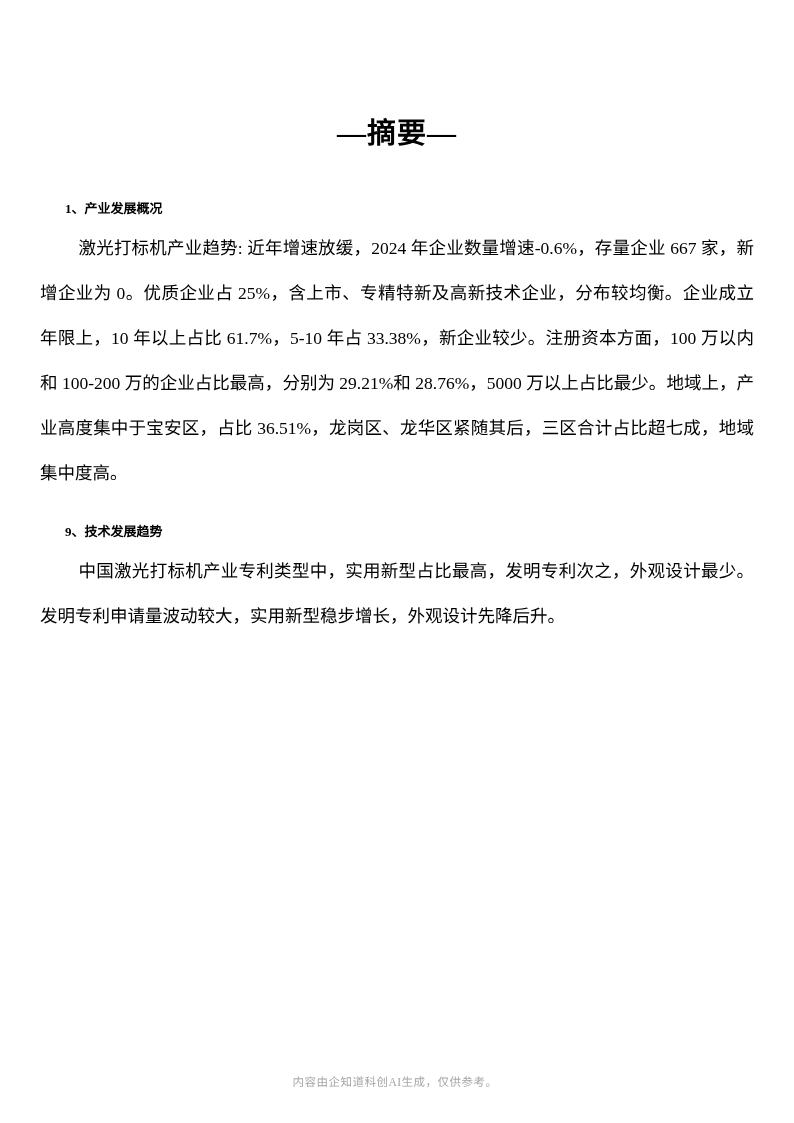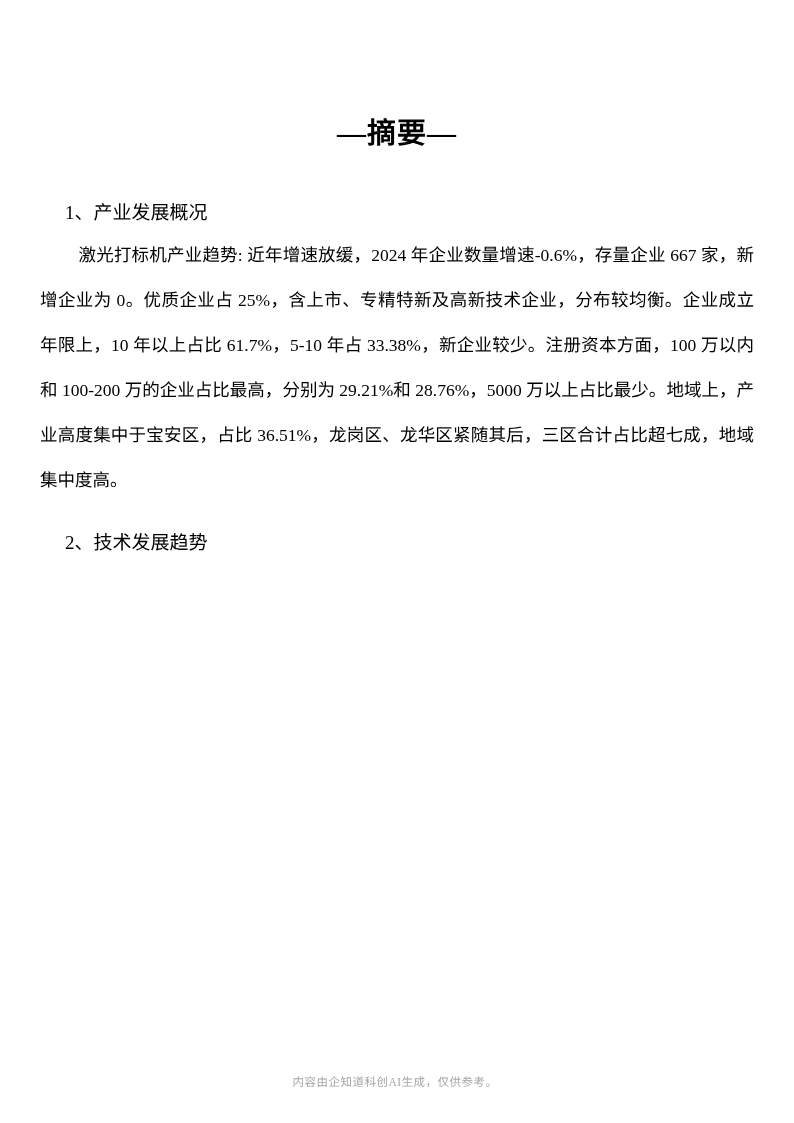--- a/index.html
+++ b/index.html
@@ -29,22 +29,22 @@
     text-align: center;
     font-size: 29px;
     font-weight: bold;
     letter-spacing: 1px;
     line-height: 1.2;
   }
   .section-heading {
     margin-top: 50px;
     margin-bottom: 8px;
     padding-left: 25px;
-    font-size: 19px;
-    font-weight: normal;
+    font-size: 13px;
+    font-weight: bold;
     line-height: 1.3;
   }
   .section-heading.second {
     margin-top: 28px;
   }
   .body-paragraph {
     margin: 0 0 14px 0;
     font-size: 17.5px;
     line-height: 45px;
     text-align: justify;
@@ -70,21 +70,22 @@
 
 <div class="doc-page">
   <div class="doc-content">
 
     <h1 class="doc-title">—摘要—</h1>
 
     <h2 class="section-heading">1、产业发展概况</h2>
 
     <p class="body-paragraph first-after-heading">激光打标机产业趋势: 近年增速放缓，2024 年企业数量增速-0.6%，存量企业 667 家，新增企业为 0。优质企业占 25%，含上市、专精特新及高新技术企业，分布较均衡。企业成立年限上，10 年以上占比 61.7%，5-10 年占 33.38%，新企业较少。注册资本方面，100 万以内和 100-200 万的企业占比最高，分别为 29.21%和 28.76%，5000 万以上占比最少。地域上，产业高度集中于宝安区，占比 36.51%，龙岗区、龙华区紧随其后，三区合计占比超七成，地域集中度高。</p>
 
-    <h2 class="section-heading second">2、技术发展趋势</h2>
+    <h2 class="section-heading second">9、技术发展趋势</h2>
 
 
 
+    <p class="body-paragraph">中国激光打标机产业专利类型中，实用新型占比最高，发明专利次之，外观设计最少。发明专利申请量波动较大，实用新型稳步增长，外观设计先降后升。</p>
 
   </div>
 
   <div class="doc-footer">内容由企知道科创AI生成，仅供参考。</div>
 </div>
 
 </body></html>

